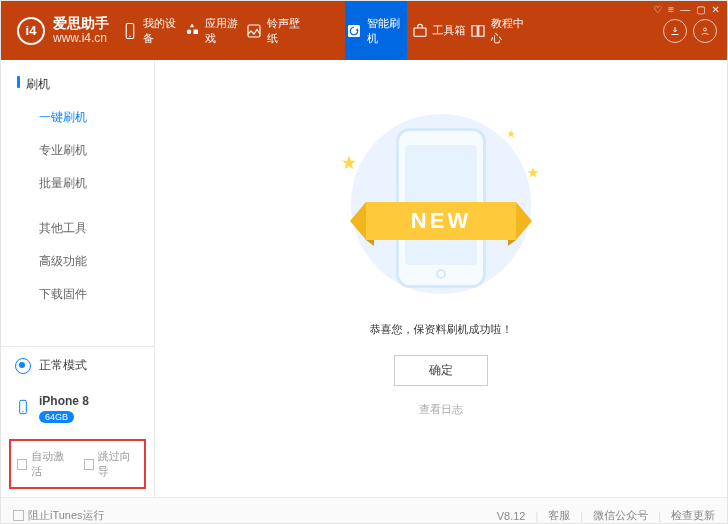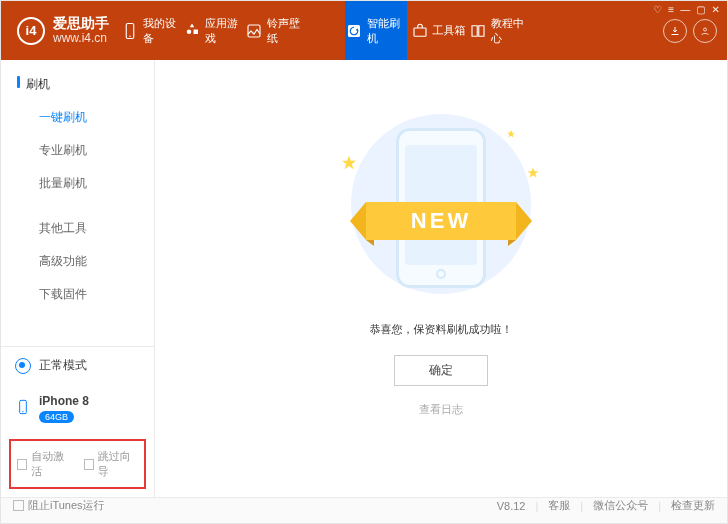--- a/index.html
+++ b/index.html
@@ -64,21 +64,21 @@
 .banner-body::after { right: -16px; border-left: 16px solid #f2b51e; }
 .banner-text { color: #fff; font-weight: 900; font-size: 22px; letter-spacing: 3px; font-family: Arial Black, Arial, sans-serif; }
 .tail { position: absolute; bottom: 0; width: 0; height: 0; border-top: 6px solid #d89a1a; }
 .tail.l { left: 20px; border-left: 8px solid transparent; }
 .tail.r { right: 20px; border-right: 8px solid transparent; }
 .success-text { margin-top: 22px; font-size: 11px; color: #333; }
 .confirm-btn { margin-top: 18px; padding: 6px 34px; border: 1px solid #ccc; background: #fff; font-size: 12px; color: #444; cursor: pointer; }
 .view-log { margin-top: 16px; font-size: 11px; color: #aaa; cursor: pointer; }
 
 
-.footer { height: 26px; border-top: 1px solid #eaeaea; display: flex; align-items: flex-start; padding: 0 12px; font-size: 11px; color: #888; background: #fafafa; }
+.footer { height: 26px; border-top: 1px solid #eaeaea; display: flex; align-items: flex-end; padding: 0 12px; font-size: 11px; color: #888; background: #fafafa; }
 .footer .checkbox { color: #888; }
 .footer-right { margin-left: auto; display: flex; align-items: center; gap: 10px; }
 .footer-right .sep { color: #ddd; }
 .footer-right a { color: #888; cursor: pointer; }
 </style>
 </head>
 <body>
 
 <div class="app">
   <div class="win-controls">

